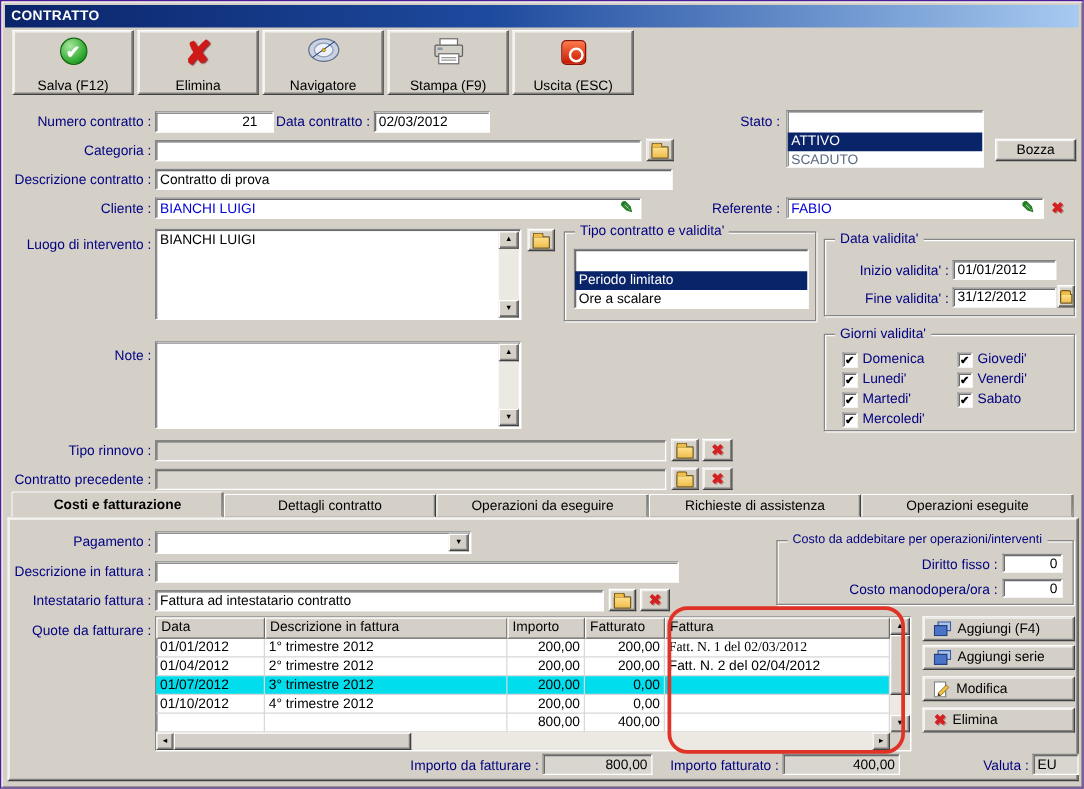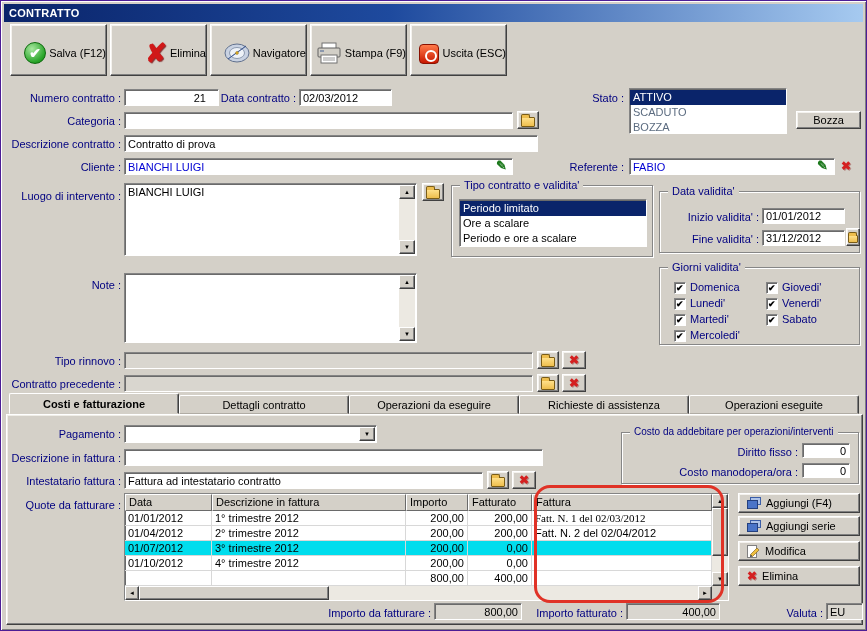--- a/index.html
+++ b/index.html
@@ -5,24 +5,24 @@
 *{margin:0;padding:0;box-sizing:border-box}
 body{font-family:"Liberation Sans",sans-serif;font-size:11px;color:#000;background:#808080}
 .window{position:relative;width:867px;height:631px;background:#d4d0c8;border:1px solid #4c1d95;box-shadow:inset 1px 1px 0 #fff,inset -1px -1px 0 #808080;overflow:hidden}
 .titlebar{position:absolute;left:3px;top:3px;right:3px;height:18px;background:linear-gradient(90deg,#0a246a,#1e4a9e 45%,#a6caf0);color:#fff;font-weight:bold;line-height:18px;padding-left:5px;letter-spacing:.3px}
 .lbl{position:absolute;color:#000080;text-align:right;line-height:15px;white-space:nowrap}
 .field{position:absolute;background:#fff;border:1px solid;border-style:solid;border-color:#848484 #fff #fff #848484;box-shadow:inset 1px 1px 0 #6a6a6a;height:17px;padding:1px 3px;font-family:"Liberation Sans",sans-serif;font-size:11px;color:#000;outline:none;overflow:hidden;white-space:nowrap}
 .field.ro{background:#d9d6cf}
 .field.r{text-align:right}
 .field.blue{color:#0000d4}
 .btn{position:absolute;background:#d4d0c8;border:1px solid;border-color:#fff #404040 #404040 #fff;box-shadow:inset -1px -1px 0 #808080,inset 1px 1px 0 #f4f2ee;display:flex;align-items:center;justify-content:center;cursor:pointer;font-size:11px}
-.toolbtn{flex-direction:row;justify-content:flex-end;padding-top:5px;gap:3px}
+.toolbtn{flex-direction:column;justify-content:space-between;padding-top:5px;gap:3px}
 .groupbox{position:absolute;border:1px solid #868686;box-shadow:inset 1px 1px 0 #fff,1px 1px 0 #fff}
 .legend{position:absolute;top:-8px;left:8px;background:#d4d0c8;padding:0 4px;color:#000080;line-height:14px;white-space:nowrap}
-.listbox{position:absolute;background:#fff;border:1px solid;border-color:#848484 #fff #fff #848484;box-shadow:inset 1px 1px 0 #6a6a6a;overflow:hidden;padding-top:1px}
+.listbox{position:absolute;background:#fff;border:1px solid;border-color:#848484 #fff #fff #848484;box-shadow:inset 1px 1px 0 #6a6a6a;overflow:hidden;padding-top:17px}
 .list-item{height:15px;line-height:15px;padding:0 3px;white-space:nowrap;cursor:default}
 .list-item.selected{background:#0a246a;color:#fff}
 .stato .list-item{color:#5c6c80}
 .stato .list-item.selected{color:#fff}
 .ta-wrap{position:absolute;background:#fff;border:1px solid;border-color:#848484 #fff #fff #848484;box-shadow:inset 1px 1px 0 #6a6a6a}
 .ta-wrap textarea{position:absolute;left:1px;top:1px;width:calc(100% - 18px);height:calc(100% - 2px);border:0;resize:none;outline:none;font-family:"Liberation Sans",sans-serif;font-size:11px;padding:1px 2px;background:#fff}
 .ta-scroll{position:absolute;right:1px;top:1px;bottom:1px;width:16px;background:#ece9e2}
 .sbtn{position:absolute;background:#d4d0c8;border:1px solid;border-color:#fff #404040 #404040 #fff;box-shadow:inset -1px -1px 0 #808080;display:flex;align-items:center;justify-content:center;cursor:pointer}
 .sbtn::after{font-size:6px;line-height:1;color:#000}
 .up::after{content:"▲"}.down::after{content:"▼"}.lf::after{content:"◄"}.rt::after{content:"►"}

